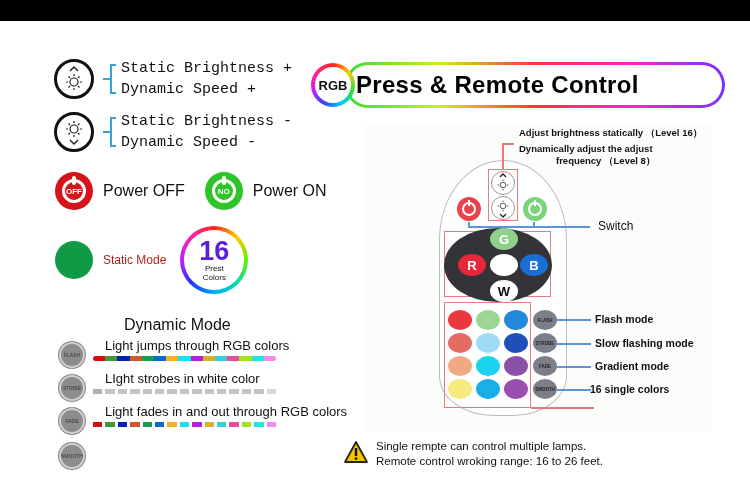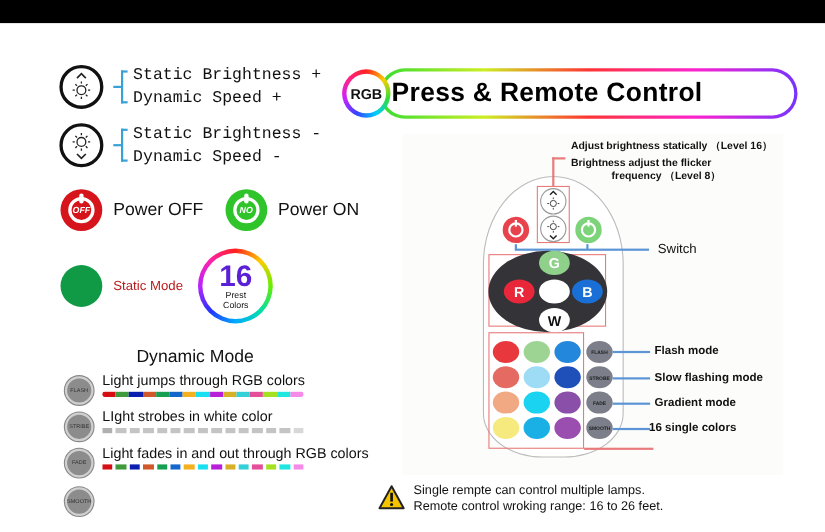--- a/index.html
+++ b/index.html
@@ -15,21 +15,21 @@
     .bright-circle { width: 40px; height: 40px; border: 3px solid #111; border-radius: 50%; position: relative; background:#fff; }
     .bright-circle svg { position: absolute; left: 0; top: 0; width: 34px; height: 34px; }
     .bracket { width: 14px; height: 30px; margin-left: 9px; position: relative; }
     .bracket .h { position: absolute; left: 0; top: 14px; width: 8px; height: 2px; background: #3aa0d8; }
     .bracket .v { position: absolute; left: 7px; top: 0; width: 2px; height: 30px; background: #3aa0d8; }
     .bracket .t { position: absolute; left: 7px; top: 0; width: 6px; height: 2px; background: #3aa0d8; }
     .bracket .b { position: absolute; left: 7px; bottom: 0; width: 6px; height: 2px; background: #3aa0d8; }
     .bright-text { margin-left: 4px; font-size: 15px; line-height: 21px; color: #111; font-family: Liberation Mono, monospace; }
 
     .power-row { position: absolute; top: 172px; left: 55px; display: flex; align-items: center; }
-    .pwr { width: 38px; height: 38px; border-radius: 50%; position: relative; display:flex; align-items:center; justify-content:center;font-style:italic; }
+    .pwr { width: 38px; height: 38px; border-radius: 50%; position: relative; display:flex; align-items:center; justify-content:center; }
     .pwr.off { background: #d5141b; }
     .pwr.on { background: #2ec42a; }
     .pwr .inner { width: 24px; height: 24px; border-radius: 50%; border: 3px solid #fff; display:flex; align-items:center; justify-content:center; font-size: 8px; font-weight: bold; color: #fff; position: relative; }
     .pwr .inner::before { content:""; position:absolute; top:-6px; left:50%; margin-left:-2px; width:4px; height:9px; background:#fff; border-radius:2px; }
     .pwr.off .inner { background: #d5141b; }
     .pwr.on .inner { background: #2ec42a; }
     .pwr-label { font-size: 16px; margin-left: 10px; color: #111; }
     .spacer-20 { width: 20px; }
 
     .static-row { position: absolute; top: 226px; left: 55px; display: flex; align-items: center; }
@@ -39,21 +39,21 @@
       background: conic-gradient(#ff2020, #ffcc00, #66ee00, #00ddaa, #00aaff, #2233ff, #bb22ff, #ff22aa, #ff2020);
       display: flex; align-items: center; justify-content: center; }
     .ring16 .in { width: 60px; height: 60px; border-radius: 50%; background: #fff; display:flex; flex-direction:column; align-items:center; justify-content:center; }
     .ring16 .num { font-size: 27px; font-weight: bold; color: #5a1fd6; line-height: 26px; }
     .ring16 .sub { font-size: 8px; line-height: 9px; color: #111; text-align:right; }
 
     .dyn-title { position: absolute; left: 124px; top: 316px; font-size: 16px; color: #111; }
     .dyn-row { position: absolute; left: 59px; display: flex; align-items: flex-start; }
     .dyn-btn { width: 26px; height: 26px; border-radius: 50%; background: #8c8c8c; border: 2px solid #d0d0d0; box-shadow: 0 0 0 1px #888; font-size: 5px; color: #333; display:flex; align-items:center; justify-content:center; margin-top: 5px; }
     .dyn-body { margin-left: 8px; }
-    .dyn-text { font-size: 13px; line-height: 17px; color: #111; white-space: nowrap; }
+    .dyn-text { font-size: 13px; line-height: 17px; color: #111; white-space: nowrap; margin-left: 12px; }
     .strip { margin-top: 2px; height: 5px; width: 183px; display: flex; border-radius: 3px; overflow: hidden; }
     .strip.gap { gap: 3px; border-radius: 0; }
     .strip span { flex: 1; height: 5px; }
     .strip.smooth { background: linear-gradient(90deg,#d40e12,#2a9b3a,#0a2fb0,#e46a1d,#1aa0d5,#f7b30d,#17e0f0,#b71fd8,#e0b024,#34d0d8,#e44f8a,#a4e11e,#20e6e0,#f58ae8); }
 
     
     .pill { position: absolute; left: 345px; top: 62px; width: 380px; height: 46px; border-radius: 23px;
       background: linear-gradient(90deg,#33dd33,#ccee22,#ff3333,#ff22cc,#7733ff); padding: 3px; }
     .pill .in { width: 100%; height: 100%; border-radius: 20px; background: #fff; display:flex; align-items:center; justify-content:flex-start; }
     .pill-title { font-size: 24px; font-weight: bold; color: #000; margin-left: 8px; letter-spacing: 0.3px; }
@@ -259,21 +259,21 @@
   </div>
 </div>
 <div class="rgb-ring">
   <div class="in">RGB</div>
 </div>
 
 <div class="diagram-bg"></div>
 <div class="remote"></div>
 
 <div class="ann" style="left:519px; top:127px;">Adjust brightness statically （Level 16）</div>
-<div class="ann" style="left:519px; top:143px;">Brightness adjust the flicker</div>
+<div class="ann" style="left:519px; top:143px;">Dynamically adjust the adjust</div>
 <div class="ann" style="left:556px; top:155px;">frequency （Level  8）</div>
 
 <div class="redline" style="left:502px; top:143px; width:1.5px; height:27px;"></div>
 <div class="redline" style="left:502px; top:143px; width:12px; height:1.5px;"></div>
 <div class="redbox" style="left:488px; top:169px; width:30px; height:52px;"></div>
 
 <div class="rbtn sm-bright" style="left:491px; top:171px;">
   <svg width="22" height="22" viewBox="0 0 22 22">
     <polyline points="8,5 11,2 14,5" fill="none" stroke="#222" stroke-width="1.3"></polyline>
     <circle cx="11" cy="13" r="2.8" fill="none" stroke="#444" stroke-width="0.9"></circle>

